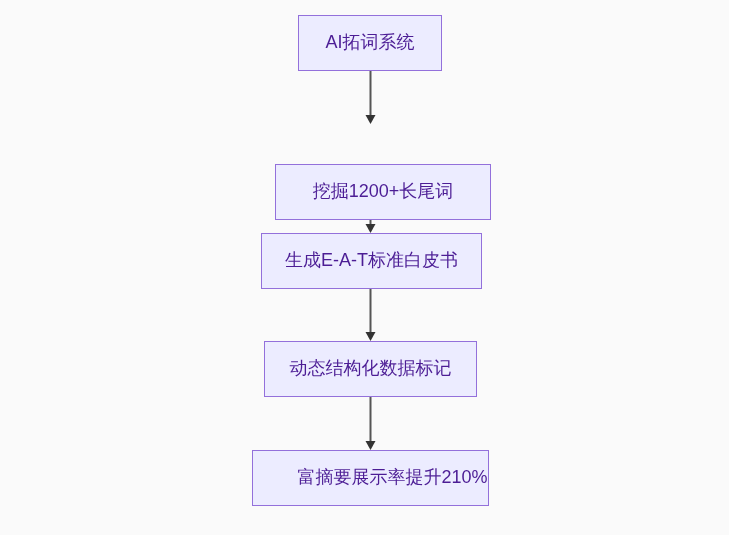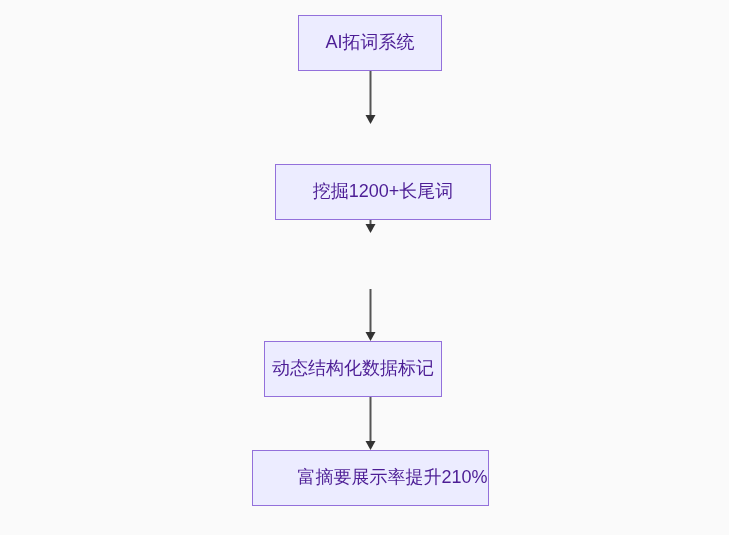--- a/index.html
+++ b/index.html
@@ -40,21 +40,21 @@
   .node-label {
     color: #4c1d95;
     font-size: 18px;
     line-height: 1.2;
     white-space: nowrap;
     text-align: center;
   }
   .n1 { left: 298px; top: 15px;  width: 144px; }
   .n2 { left: 275px; top: 124px; width: 216px; margin-top: 40px; }
   .n3 { left: 261px; top: 233px; width: 221px; }
-  .n4 { left: 264px; top: 341px; width: 178px; }
+  .n4 { left: 264px; top: 341px; width: 213px; }
   .n5 { left: 252px; top: 450px; width: 237px; padding-left: 44px; }
   .edge-line {
     stroke: #555555;
     stroke-width: 2px;
   }
   .edge-head {
     fill: #333333;
     stroke: none;
   }
 </style>
@@ -83,20 +83,23 @@
   </svg>
 
   <div class="node n1">
     <span class="node-label">AI拓词系统</span>
   </div>
 
   <div class="node n2">
     <span class="node-label">挖掘1200+长尾词</span>
   </div>
 
+  <div class="node n3">
+    <span class="node-label">生成E-A-T标准白皮书</span>
+  </div>
 
   <div class="node n4">
     <span class="node-label">动态结构化数据标记</span>
   </div>
 
   <div class="node n5">
     <span class="node-label">富摘要展示率提升210%</span>
   </div>
 
 </div>

